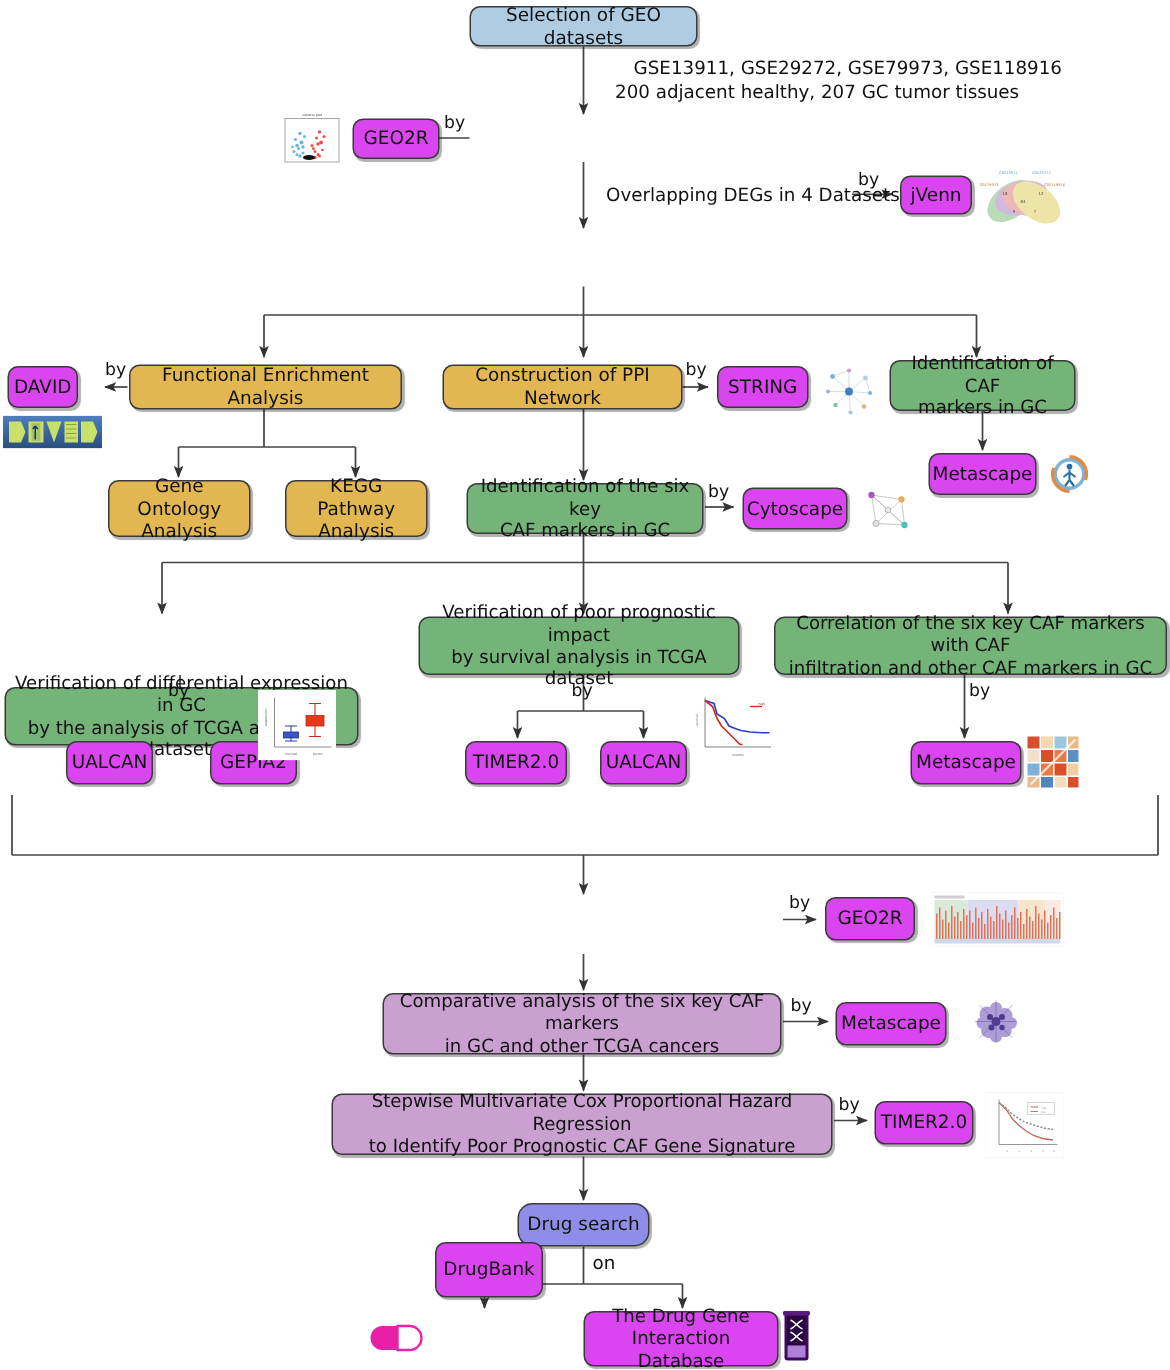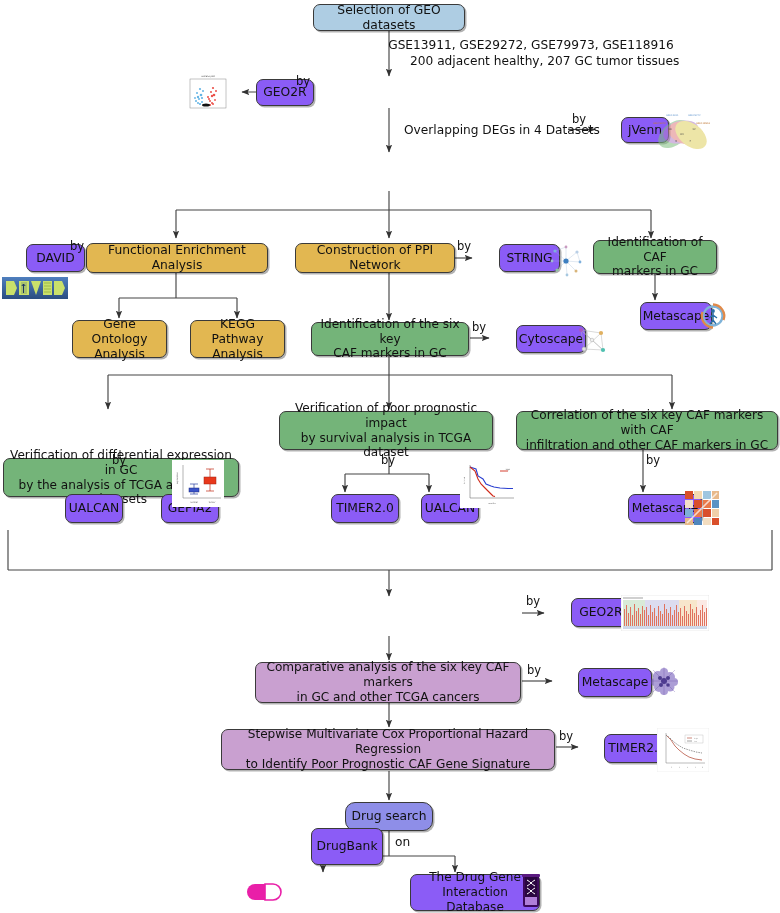--- a/index.html
+++ b/index.html
@@ -31,21 +31,21 @@
     border-radius: 7px;
     color: #111111;
     line-height: 1.22;
     padding: 2px 5px;
     box-shadow: 1.5px 1.5px 0.5px rgba(0,0,0,0.30);
     white-space: pre-line;
   }
   .n-blue   { background: #aecde3; }
   .n-gold   { background: #e2b751; }
   .n-green  { background: #74b479; }
-  .n-pink   { background: #8b5cf6; margin-left: 21px; }
+  .n-pink   { background: #d946ef; }
   .n-purple { background: #c9a0d0; }
   .n-indigo { background: #8e8ee8; border-radius: 10px; }
 
   .lbl {
     position: absolute;
     color: #111111;
     white-space: pre-line;
     line-height: 1.25;
   }
   .lbl-by { font-size: 11.5px; }
@@ -138,21 +138,21 @@
 
       <path d="M389,831 L389,856"></path>
       <path d="M323,856 L455,856"></path>
       <path d="M323,856 L323,872" marker-end="url(#ah)"></path>
       <path d="M455,856 L455,872" marker-end="url(#ah)"></path>
     </g>
   </svg>
 
   <div class="node n-blue" style="left:313px; top:4px; width:152px; height:27px; font-size:12.3px;">Selection of GEO datasets</div>
 
-  <div class="lbl" style="left:381px; top:38px; width:300px; font-size:12.2px; text-align:center;">GSE13911, GSE29272, GSE79973, GSE118916</div>
+  <div class="lbl" style="left:408px; top:38px; width:300px; font-size:12.2px; text-align:right;">GSE13911, GSE29272, GSE79973, GSE118916</div>
   <div class="lbl" style="left:410px; top:54px; width:300px; font-size:12.2px; text-align:left;">200 adjacent healthy, 207 GC tumor tissues</div>
 
 
   <div class="node n-pink" style="left:235px; top:79px; width:58px; height:27px; font-size:12.3px;">GEO2R</div>
   <div class="lbl lbl-by" style="left:296px; top:74px;">by</div>
 
   <div class="thumb" style="left:182px; top:71px; width:50px; height:45px;">
     <svg width="50" height="45" viewBox="0 0 50 45">
       <rect x="0" y="0" width="50" height="45" fill="#ffffff"></rect>
       <rect x="8" y="8" width="36" height="29" fill="#ffffff" stroke="#888" stroke-width="0.5"></rect>
@@ -216,21 +216,21 @@
       <g fill="#c07a3a" font-size="2.4">
         <text x="3" y="16">GSE79973</text>
           <text x="46" y="16">GSE118916</text>
       </g>
     </svg>
   </div>
 
 
   <div class="node n-gold" style="left:86px; top:243px; width:182px; height:30px; font-size:12.3px;">Functional Enrichment Analysis</div>
 
-  <div class="node n-pink" style="left:5px; top:244px; width:59px; height:28px; font-size:12.3px;">DAVID</div>
+  <div class="node n-pink" style="left:5px; top:244px; width:47px; height:28px; font-size:12.3px;">DAVID</div>
   <div class="lbl lbl-by" style="left:70px; top:239px;">by</div>
 
   <div class="thumb" style="left:2px; top:277px; width:66px; height:22px;">
     <svg width="66" height="22" viewBox="0 0 66 22">
       <defs>
         <linearGradient id="dvg" x1="0" y1="0" x2="0" y2="1">
           <stop offset="0" stop-color="#4f7fbe"></stop>
             <stop offset="1" stop-color="#2a4d80"></stop>
         </linearGradient>
       </defs>

